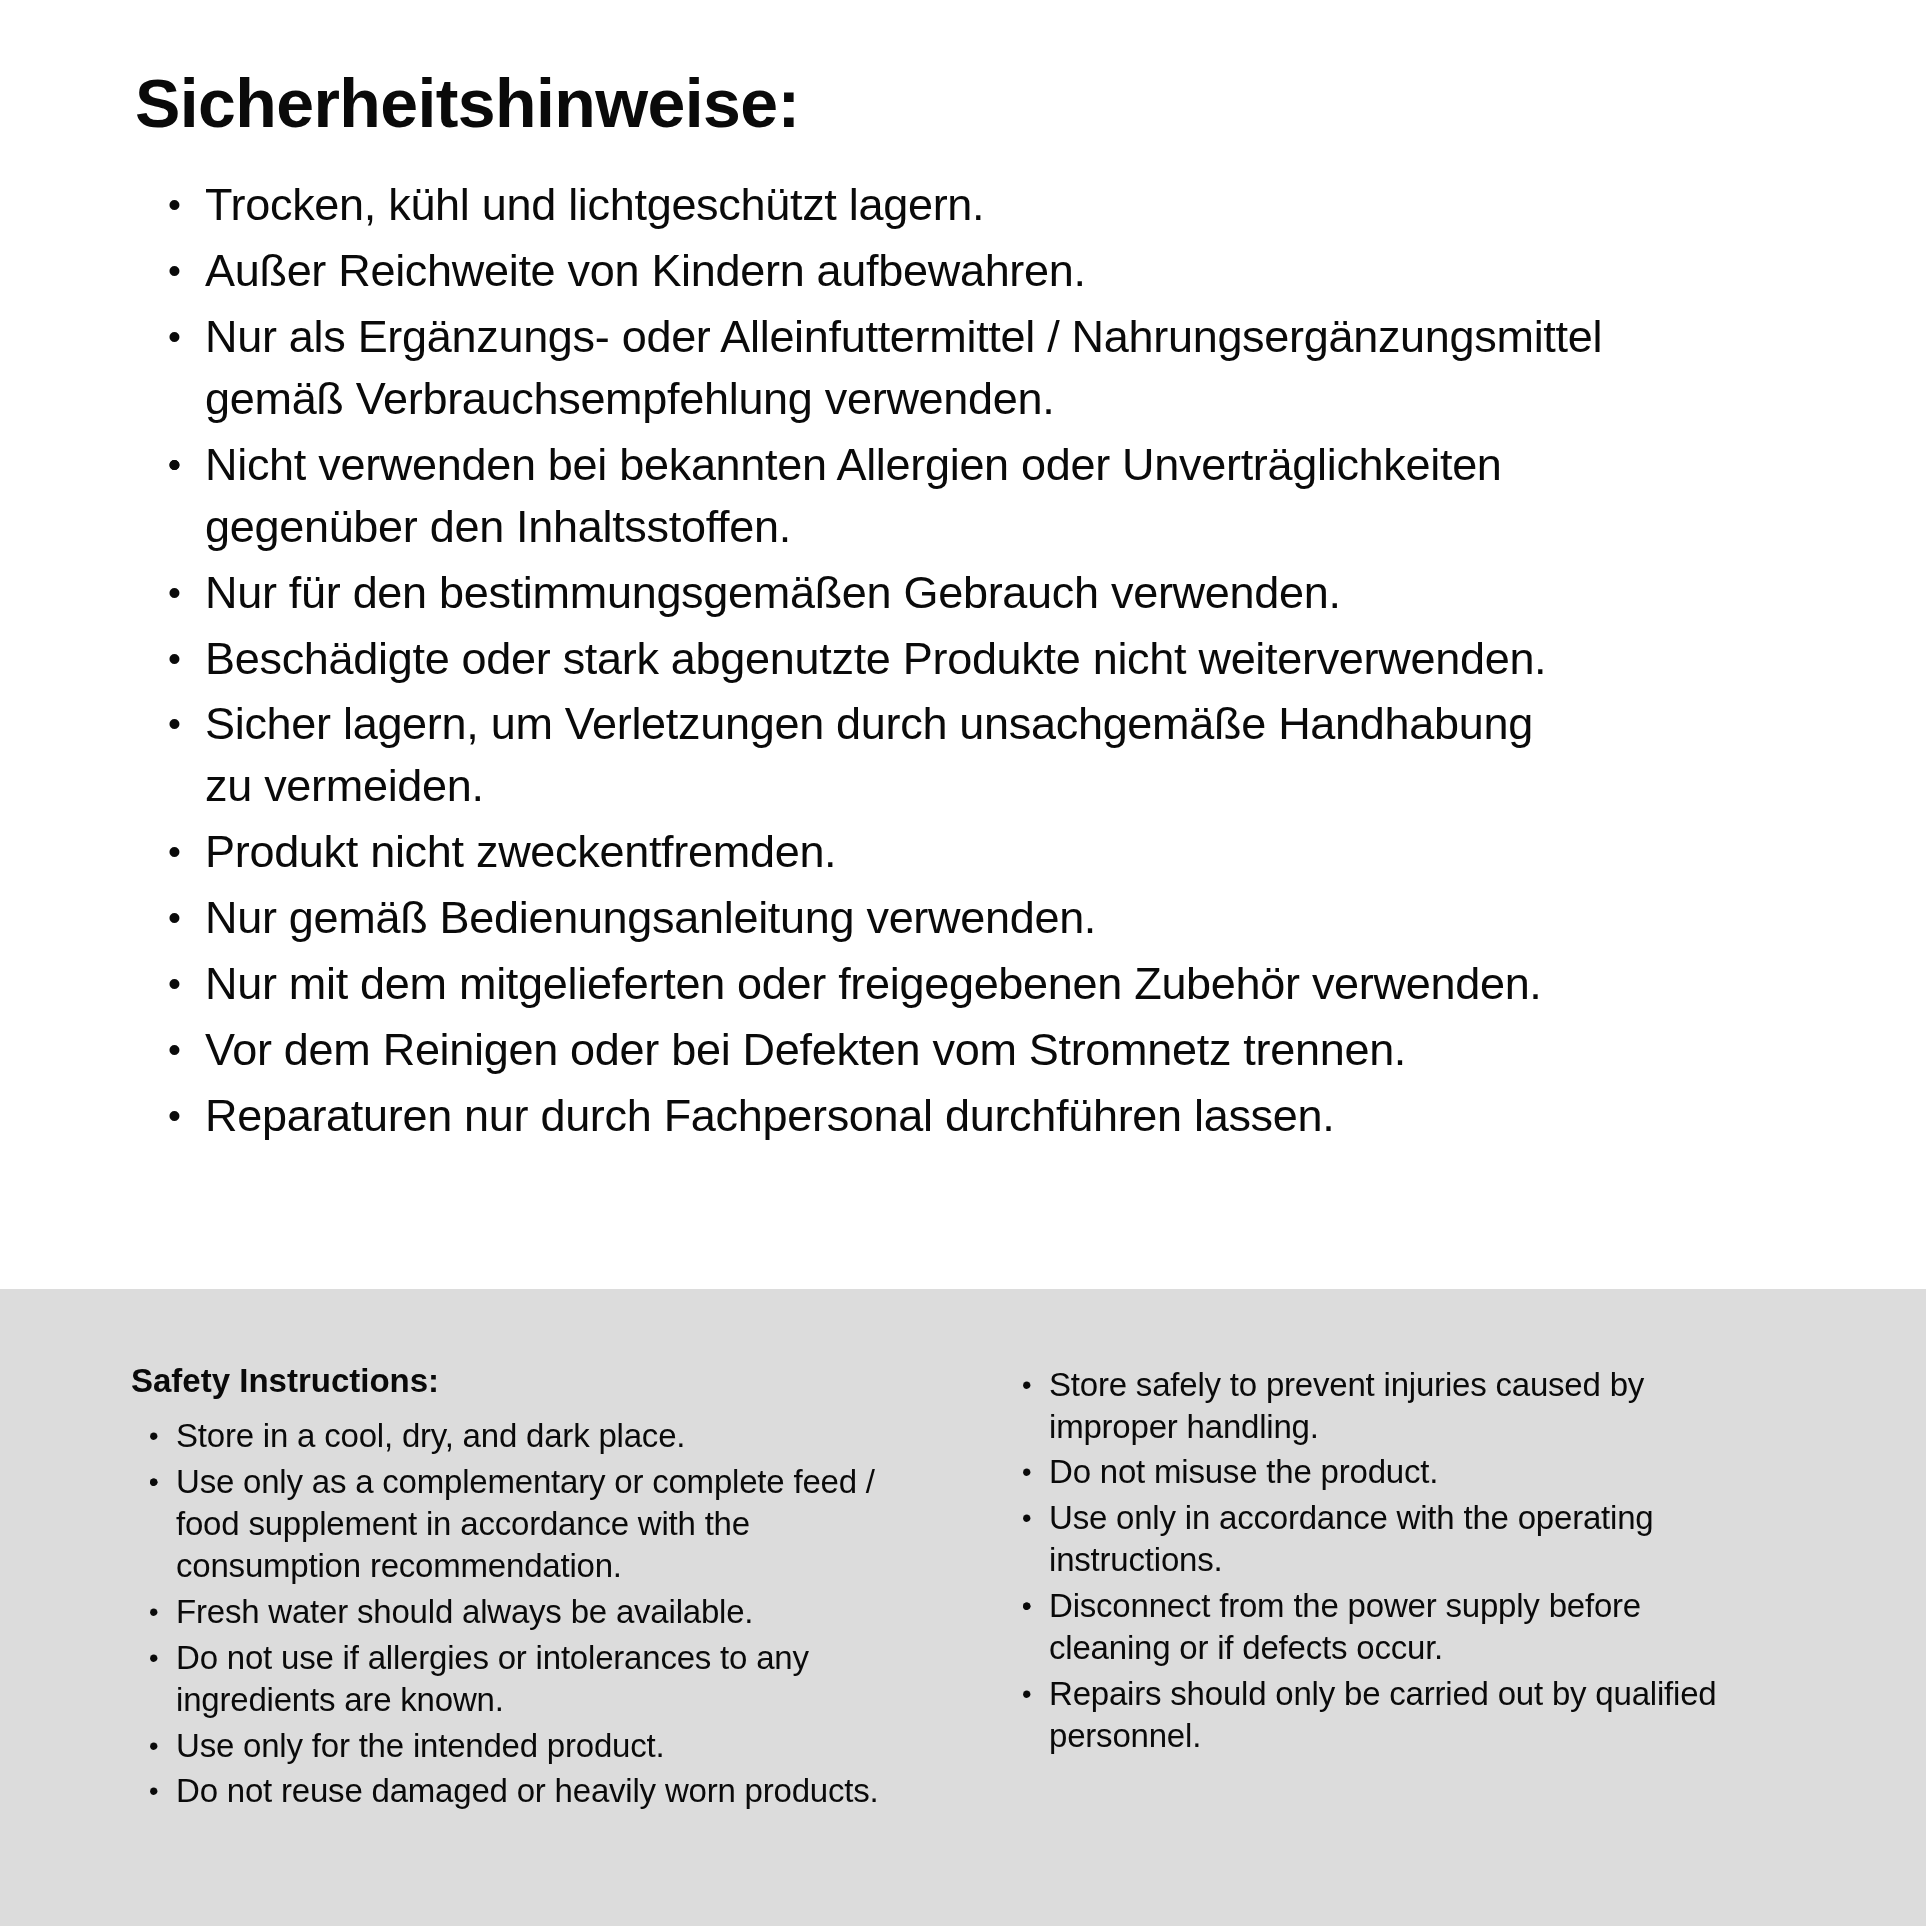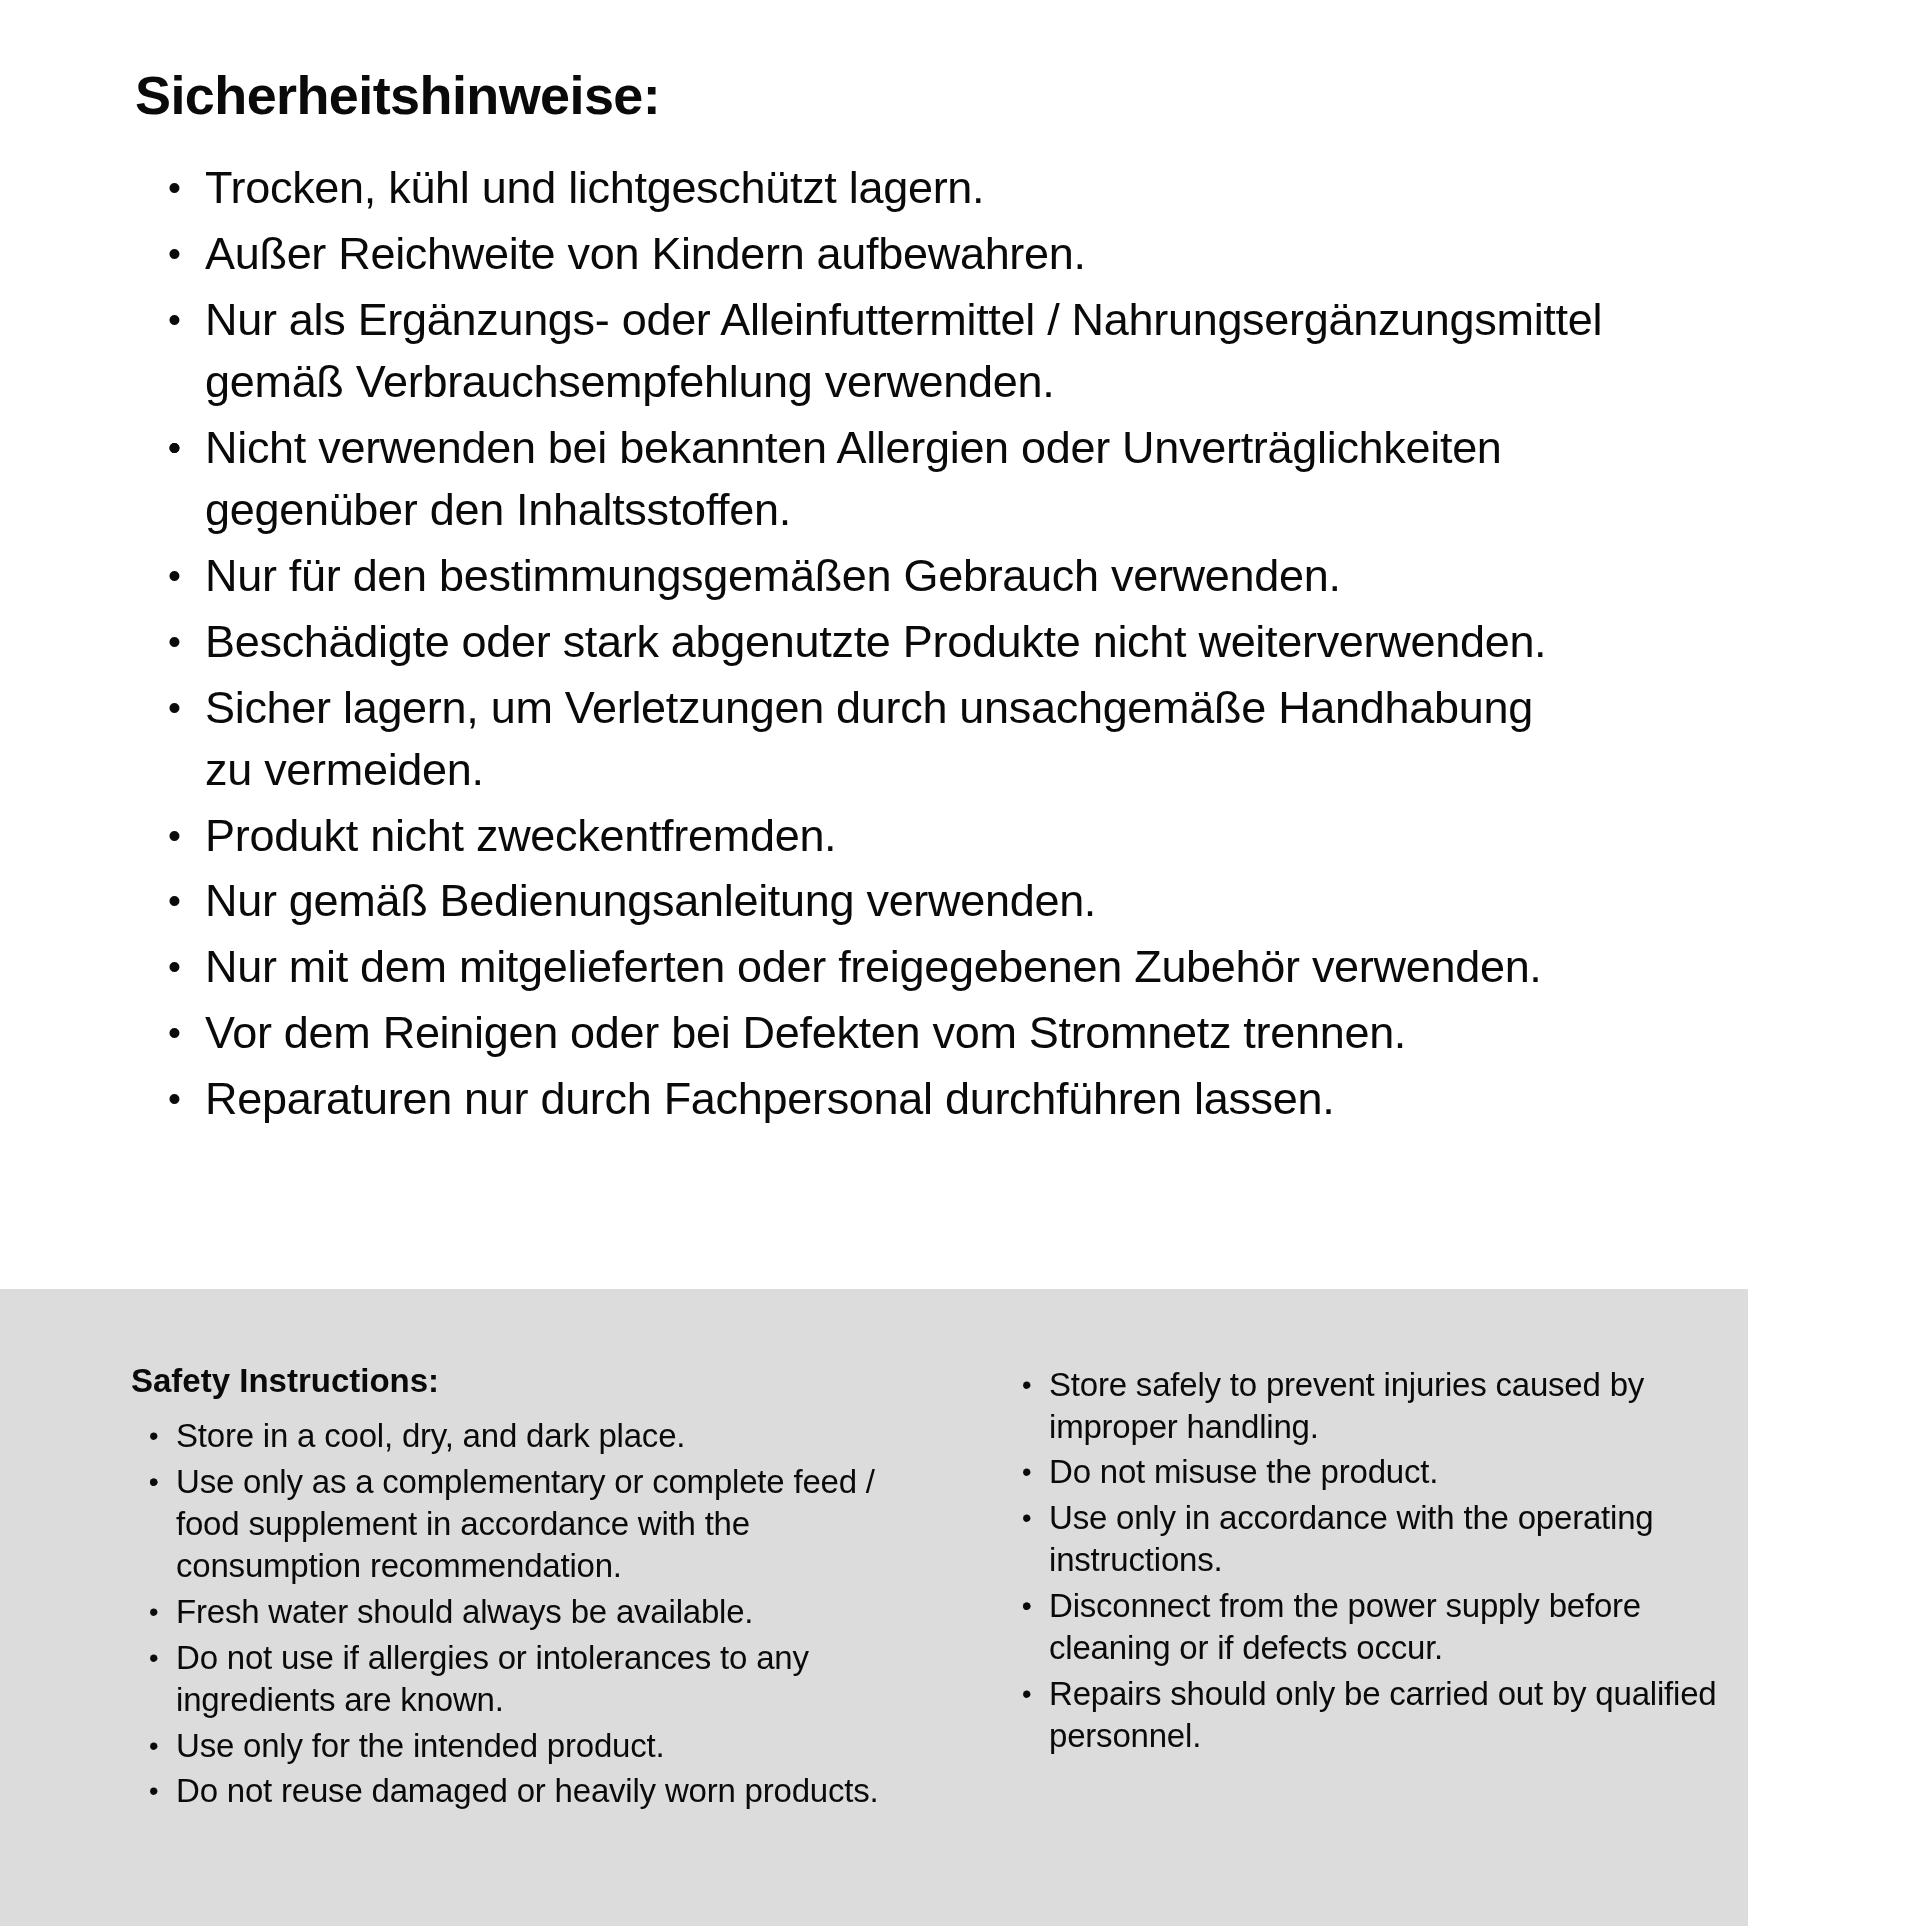--- a/index.html
+++ b/index.html
@@ -17,21 +17,21 @@
   }
 
   
   .de-section {
     position: absolute;
     left: 135px; top: 63px;
     width: 1721px;
   }
   .de-title {
     margin: 0 0 29.5px 0;
-    font-size: 54px;
+    font-size: 68px;
     font-weight: 700;
     letter-spacing: -0.6px;
     line-height: 1.2;
     color: #0a0a0a;
   }
   .de-list {
     list-style: none;
     margin: 0;
     padding: 0 0 0 33px;
     font-size: 45px;
@@ -41,21 +41,21 @@
   .de-list li {
     position: relative;
     padding-left: 37px;
     margin-bottom: 3.9px;
   }
 
   
   .en-panel {
     position: absolute;
     left: 0; top: 1289px;
-    width: 1748px; height: 637px;
+    width: 1926px; height: 637px;
     background: #dcdcdc;
   }
   .en-col-left {
     position: absolute;
     left: 131px; top: 72px;
     width: 873px;
   }
   .en-col-right {
     position: absolute;
     left: 1022px; top: 72px;

